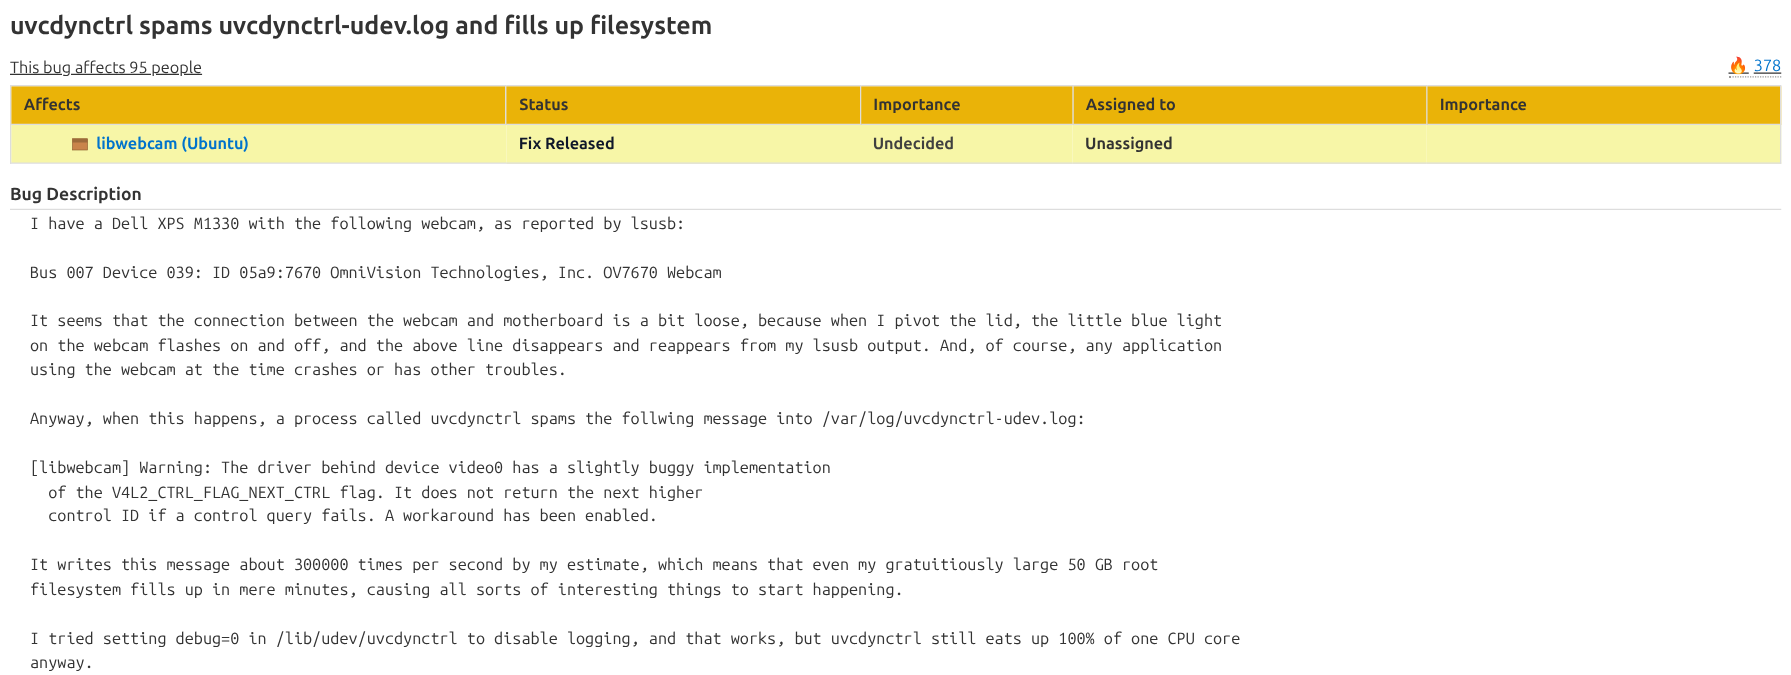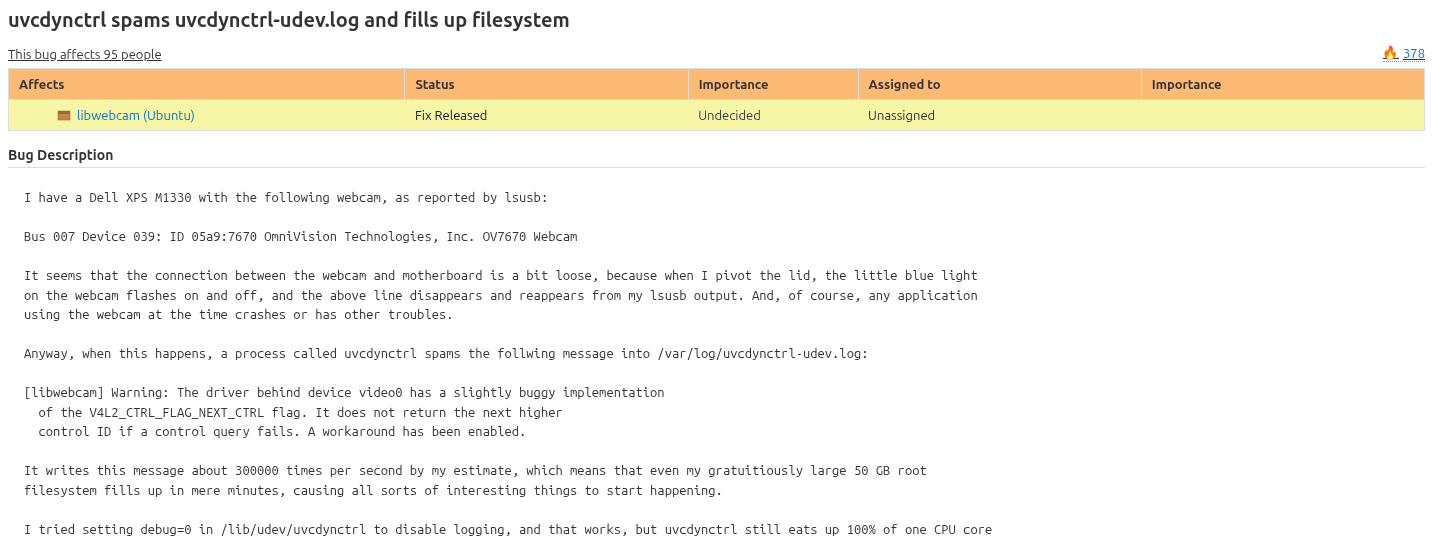--- a/index.html
+++ b/index.html
@@ -68,30 +68,31 @@
       width: 100%;
       border-collapse: collapse;
       border: 1px solid #ddd;
       margin-bottom: 12px;
     }
     .table th {
       text-align: left;
       font-weight: 600;
       padding: 8px 10px;
       border: 1px solid #ddd;
-      background: #fdba74;
+      background: #eab308;
       font-size: 13px;
       color: #333;
     }
     .table td {
       padding: 8px 10px;
       font-size: 13px;
     }
     .highlight-row {
       background: #f7f6a7;
+      font-weight: bold;
     }
     .highlight-row td {
       border-top: 1px solid #ddd;
     }
     .pkg-cell {
       padding-left: 50px !important;
       position: relative;
     }
     .pkg-icon {
       position: absolute;
@@ -113,21 +114,21 @@
     }
     .importance-cell {
       color: #404040;
     }
     .desc-header {
       font-size: 14px;
       font-weight: 600;
       color: #333;
       padding: 4px 0;
       border-bottom: 1px solid #ddd;
-      margin-bottom: 20px;
+      margin-bottom: 2px;
     }
     .desc-body {
       font-family: "Ubuntu Mono", "Consolas", monospace;
       font-size: 13px;
       line-height: 1.5;
       white-space: pre-wrap;
       color: #333;
       padding-left: 16px;
     }
     .col-affects { width: 28%; }

